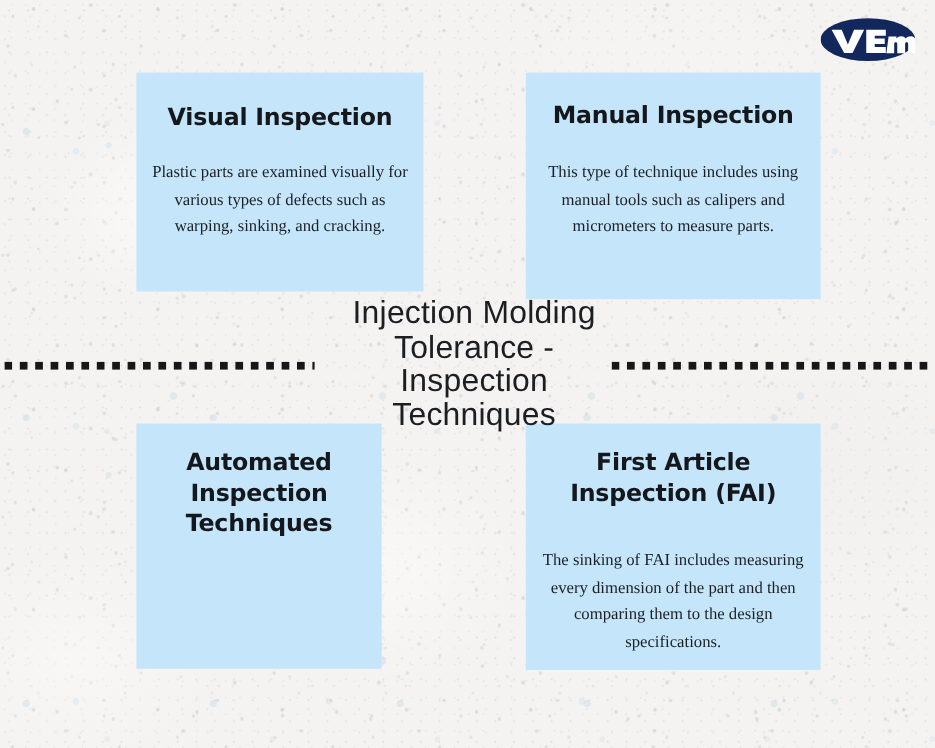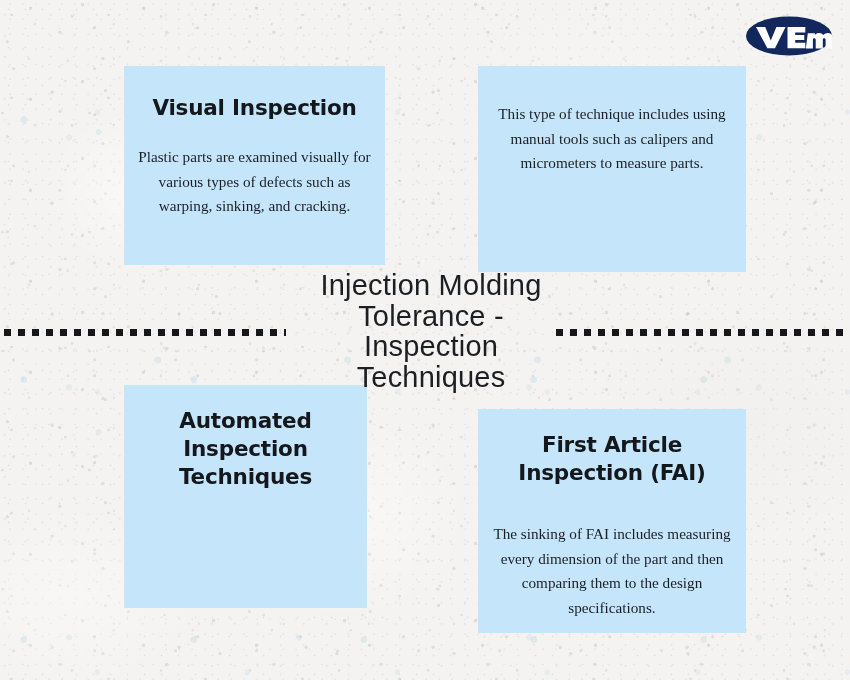--- a/index.html
+++ b/index.html
@@ -117,25 +117,25 @@
     font-family: Liberation Serif, serif;
     font-weight: 400;
     font-size: 15.2px;
     line-height: 1.62;
     color: #1b1f24;
     margin: 0;
   }
 
   #card-visual-inspection      { left: 124px; top: 66px;  width: 261px; height: 199px; padding: 28px 14px 0 14px; }
   #card-manual-inspection      { left: 478px; top: 66px;  width: 268px; height: 206px; padding: 26px 16px 0 16px; }
-  #card-automated-inspection   { left: 124px; top: 385px; width: 243px; height: 223px; padding: 22px 10px 0 10px; }
-  #card-first-article          { left: 478px; top: 385px; width: 268px; height: 224px; padding: 22px 12px 0 12px; margin-top: 24px; }
+  #card-automated-inspection   { left: 124px; top: 385px; width: 223px; height: 223px; padding: 22px 10px 0 10px; }
+  #card-first-article          { left: 478px; top: 385px; width: 268px; height: 224px; padding: 22px 12px 0 12px; }
 
   #card-visual-inspection    .card-body { margin-top: 23px; }
-  #card-manual-inspection    .card-body { margin-top: 10px; }
+  #card-manual-inspection    .card-body { margin-top: 25px; }
   #card-automated-inspection .card-body { margin-top: 35px; }
   #card-first-article        .card-body { margin-top: 35px; }
 
   
   .divider {
     position: absolute;
     top: 329px;
     height: 7px;
     background-image: linear-gradient(to right, #15171a 0 7px, transparent 7px 14px);
     background-size: 14px 7px;
@@ -186,20 +186,21 @@
       </g>
     </svg>
   </div>
 
   <div class="card" id="card-visual-inspection">
     <p class="card-title">Visual Inspection</p>
     <p class="card-body">Plastic parts are examined visually for various types of defects such as warping, sinking, and cracking.</p>
   </div>
 
   <div class="card" id="card-manual-inspection">
+    <p class="card-title">Manual Inspection</p>
     <p class="card-body">This type of technique includes using manual tools such as calipers and micrometers to measure parts.</p>
   </div>
 
   <div class="card" id="card-automated-inspection">
     <p class="card-title">Automated Inspection Techniques</p>
   </div>
 
   <div class="card" id="card-first-article">
     <p class="card-title">First Article Inspection (FAI)</p>
     <p class="card-body">The sinking of FAI includes measuring every dimension of the part and then comparing them to the design specifications.</p>

